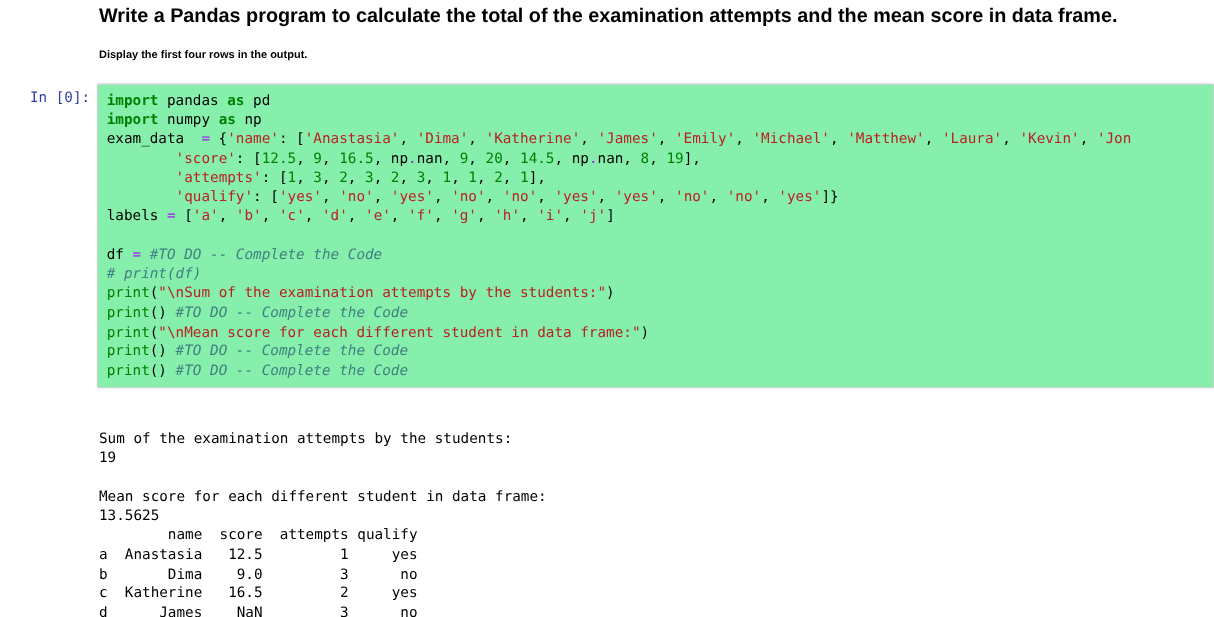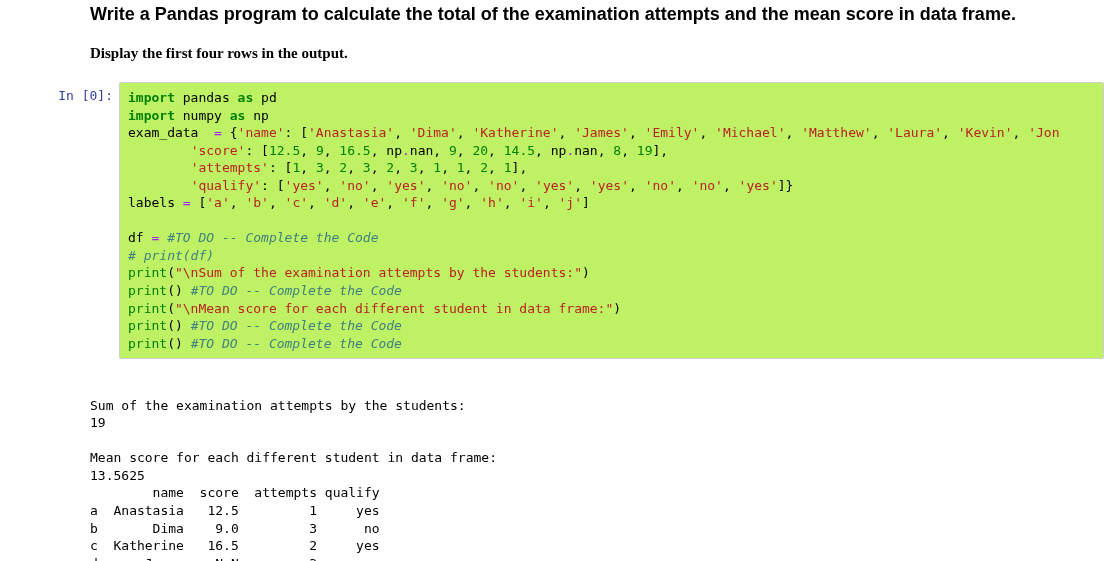--- a/index.html
+++ b/index.html
@@ -11,45 +11,43 @@
     background: #fff;
     width: 1104px;
   }
   .heading {
     font-weight: bold;
     font-size: 18px;
     padding: 4px 0 4px 90px;
   }
   .heading2 {
     font-weight: bold;
-    font-size: 15px;
+    font-size: 10px;
     padding: 16px 0 16px 90px;
-    font-family: Liberation Serif, serif;
   }
   .cell {
     display: flex;
     align-items: flex-start;
     padding: 4px 0 4px 0;
-    margin-left: 31px;
   }
   .prompt {
     width: 82px;
     text-align: right;
     padding-right: 6px;
     font-family: monospace;
     font-size: 13px;
     color: #303F9F;
     padding-top: 6px;
     flex-shrink: 0;
   }
   .code-area {
     flex: 1;
     border: 1px solid #cfcfcf;
     border-radius: 2px;
-    background: #bef264;
+    background: #86efac;
     padding: 6px 8px;
     font-family: monospace;
     font-size: 13px;
     line-height: 1.35;
     overflow: hidden;
     white-space: pre;
   }
   .output-area {
     margin-left: 88px;
     font-family: monospace;

